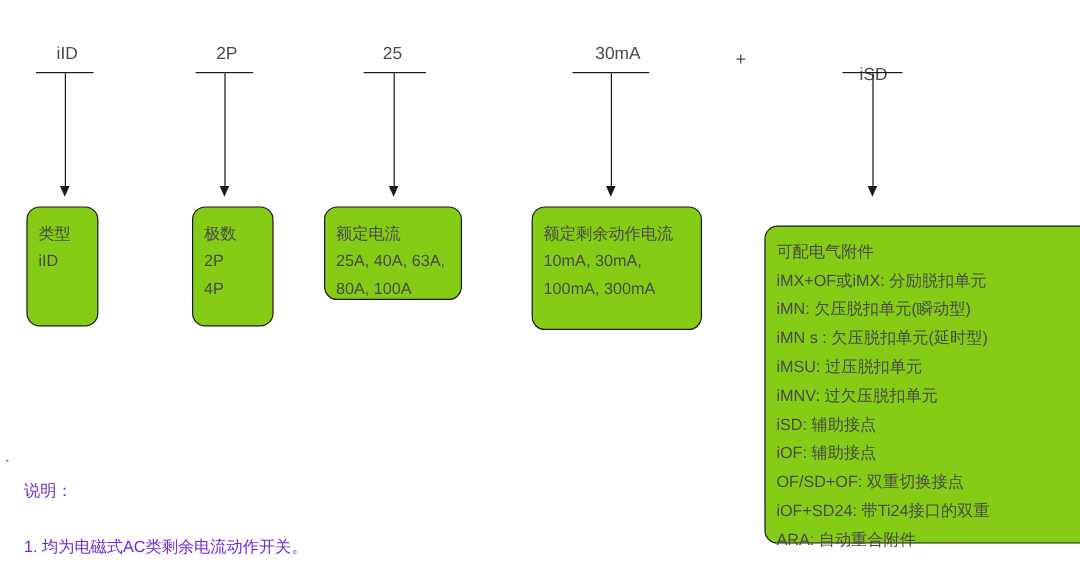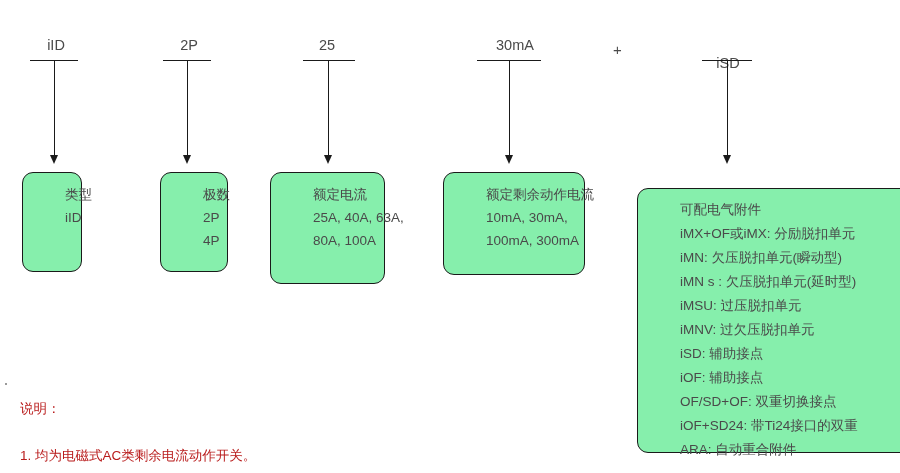--- a/index.html
+++ b/index.html
@@ -23,35 +23,35 @@
   .arrow-head{
     position:absolute;width:0;height:0;
     border-left:4.5px solid transparent;
     border-right:4.5px solid transparent;
     border-top:9px solid #1a1a1a;
   }
 
   
   .box{
     position:absolute;border:1.3px solid #1a1a1a;border-radius:11px;
-    background:#86efac;box-sizing:border-box;padding-left:33px;
+    background:#84cc16;box-sizing:border-box;
   }
   .box-inner{
     padding:10px 9px 0 9px;font-size:13.5px;line-height:23px;color:#4a4a4a;
   }
   .box-line{white-space:nowrap;}
   .box-line.indent-right{text-align:right;padding-right:4px;}
 
   .plus{
     position:absolute;font-size:15px;color:#4a4a4a;line-height:1;
   }
 
   
   .footnote{
-    position:absolute;font-size:13.5px;line-height:22px;color:#b91c1c;
+    position:absolute;font-size:13.5px;line-height:22px;color:#6d28d9;
     white-space:nowrap;
   }
   .speck{
     position:absolute;width:2px;height:2px;background:#9a9a9a;
   }
 </style>
 </head>
 <body>
 
 <div class="stage">
@@ -81,21 +81,21 @@
         <div class="box-line">4P</div>
       </div>
     </div>
   </div>
 
   <div class="seg">
     <div class="seg-label" style="left:293px;top:38px;width:68px;">25</div>
     <div class="seg-bar" style="left:303px;top:60px;width:52px;"></div>
     <div class="arrow-stem" style="left:328px;top:61px;height:96px;"></div>
     <div class="arrow-head" style="left:323.5px;top:155px;"></div>
-    <div class="box" style="left:270px;top:172px;width:115px;height:112px;">
+    <div class="box" style="left:270px;top:172px;width:115px;height:78px;">
       <div class="box-inner">
         <div class="box-line">额定电流</div>
         <div class="box-line">25A, 40A, 63A,</div>
         <div class="box-line">80A, 100A</div>
       </div>
     </div>
   </div>
 
   <div class="seg">
     <div class="seg-label" style="left:479px;top:38px;width:72px;">30mA</div>

